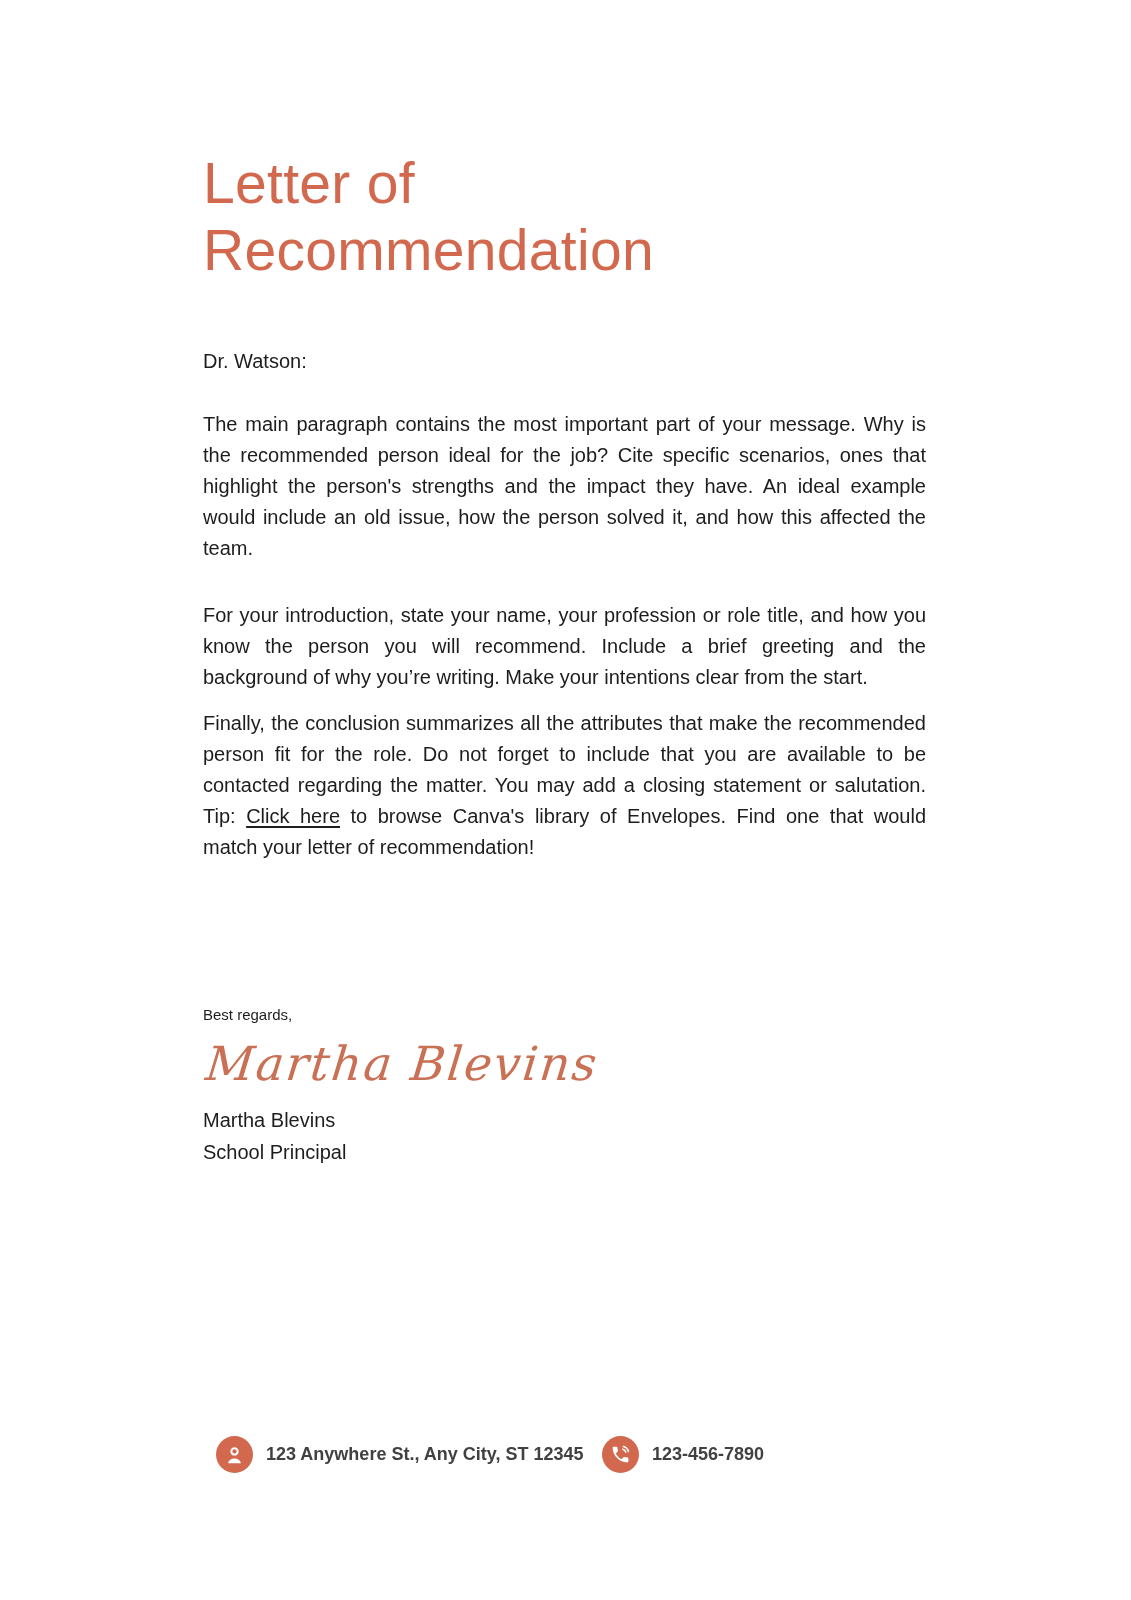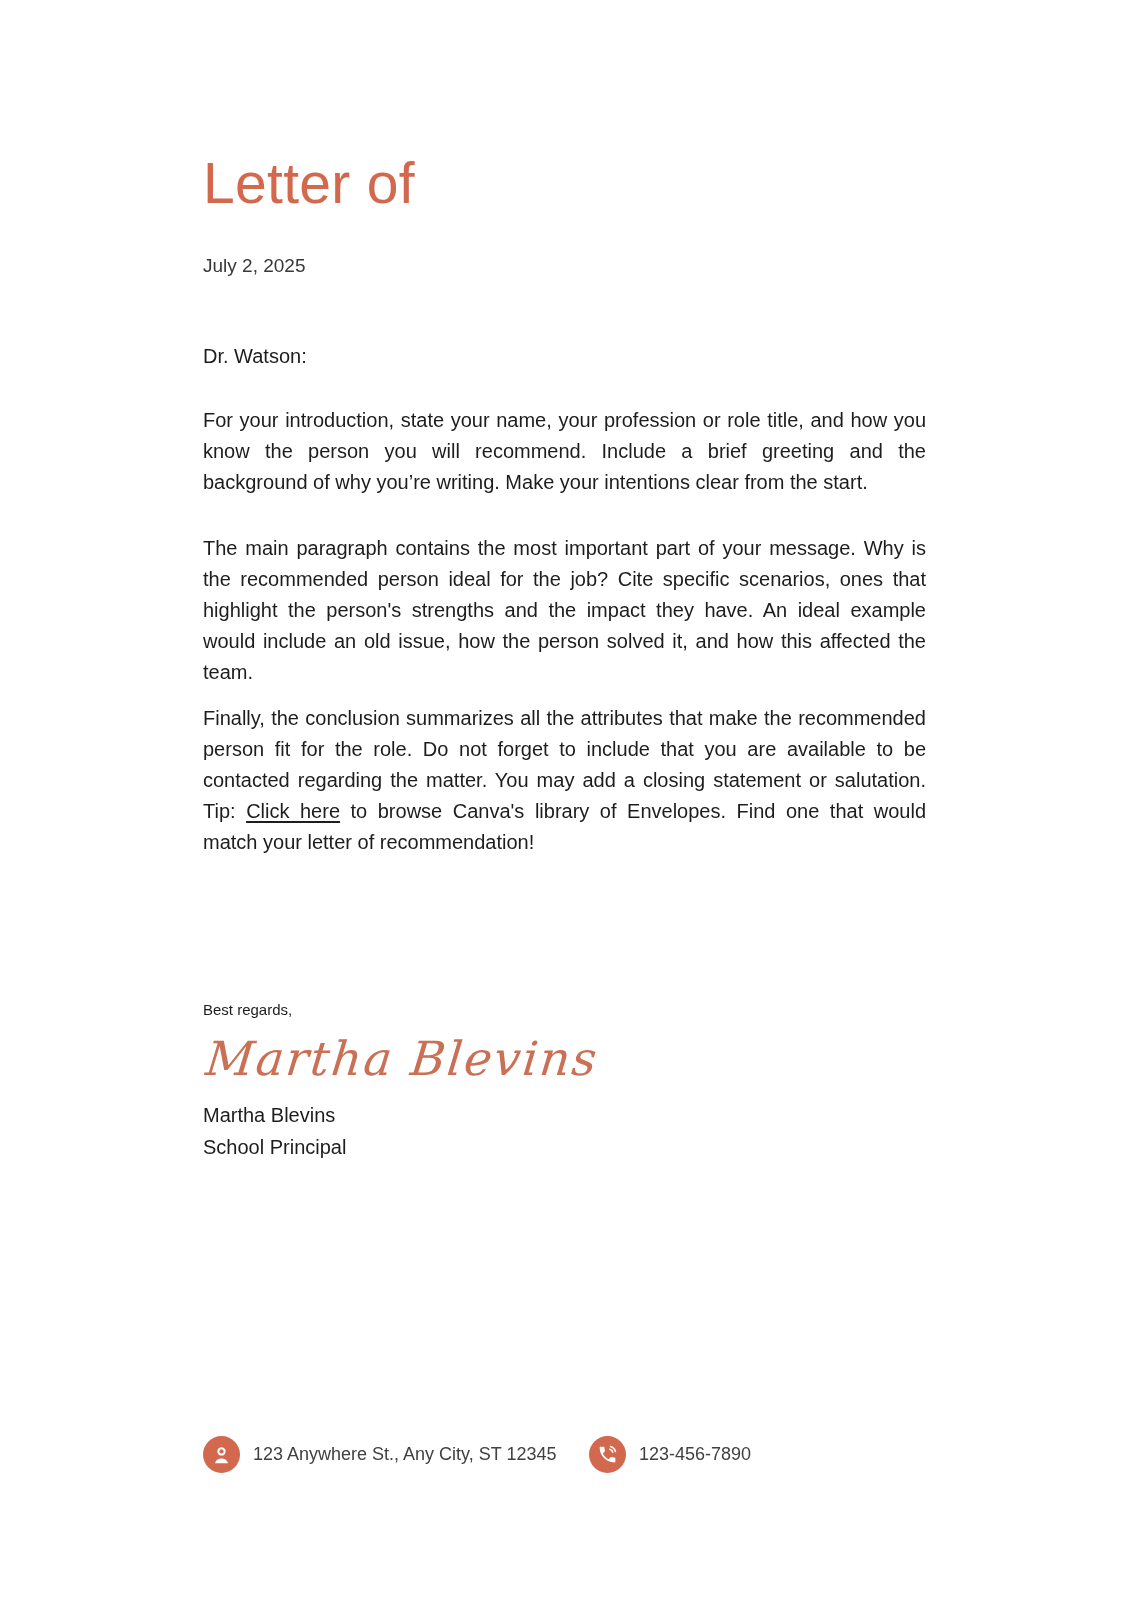--- a/index.html
+++ b/index.html
@@ -87,24 +87,25 @@
     transform-origin: left bottom;
   }
   .signer-block {
     margin-top: 10px;
     font-size: 20px;
     line-height: 32px;
     color: var(--text);
   }
   .footer {
     position: absolute;
-    left: 112px;
+    left: 125px;
     right: 114px;
     top: 1436px;
     height: 40px;
+    font-weight: bold;
   }
   .footer-item {
     position: absolute;
     top: 0;
     display: flex;
     align-items: center;
     gap: 13px;
   }
   .footer-item.item-0 { left: 0; }
   .footer-item.item-1 { left: 386px; }
@@ -127,30 +128,30 @@
   .envelope-flap { stroke: var(--accent); }
 </style>
 </head>
 <body>
 
 <div class="page">
   <div class="content">
 
     <h1 class="doc-title">
       <span>Letter of</span>
+      <span>Recommendation</span>
     </h1>
 
-    <div class="date-line">July 2, 2025</div>
 
 
     <div class="salutation">Dr. Watson:</div>
 
+    <p class="para para-2">The main paragraph contains the most important part of your message. Why is the recommended person ideal for the job? Cite specific scenarios, ones that highlight the person's strengths and the impact they have. An ideal example would include an old issue, how the person solved it, and how this affected the team.</p>
+
     <p class="para para-1">For your introduction, state your name, your profession or role title, and how you know the person you will recommend. Include a brief greeting and the background of why you’re writing. Make your intentions clear from the start.</p>
-
-    <p class="para para-2">The main paragraph contains the most important part of your message. Why is the recommended person ideal for the job? Cite specific scenarios, ones that highlight the person's strengths and the impact they have. An ideal example would include an old issue, how the person solved it, and how this affected the team.</p>
 
     <p class="para para-3"><span>Finally, the conclusion summarizes all the attributes that make the recommended person fit for the role. Do not forget to include that you are available to be contacted regarding the matter. You may add a closing statement or salutation. Tip: </span><a class="inline-link">Click here</a><span> to browse Canva's library of Envelopes. Find one that would match your letter of recommendation!</span></p>
 
     <div class="closing">Best regards,</div>
 
     <div class="signature-script">Martha Blevins</div>
 
     <div class="signer-block">
       <div>Martha Blevins</div>
       <div>School Principal</div>

